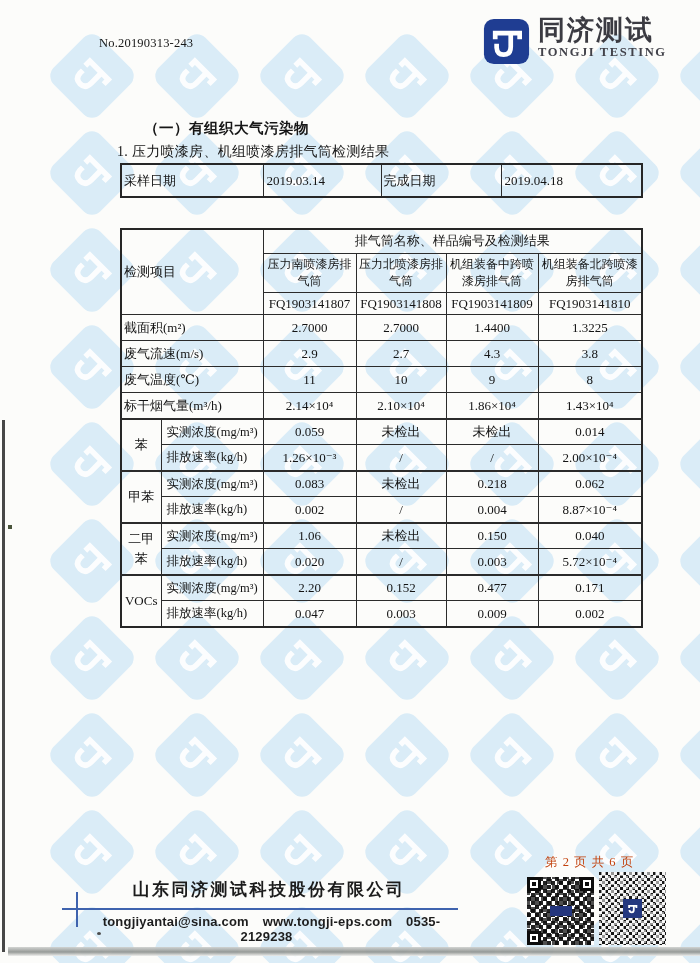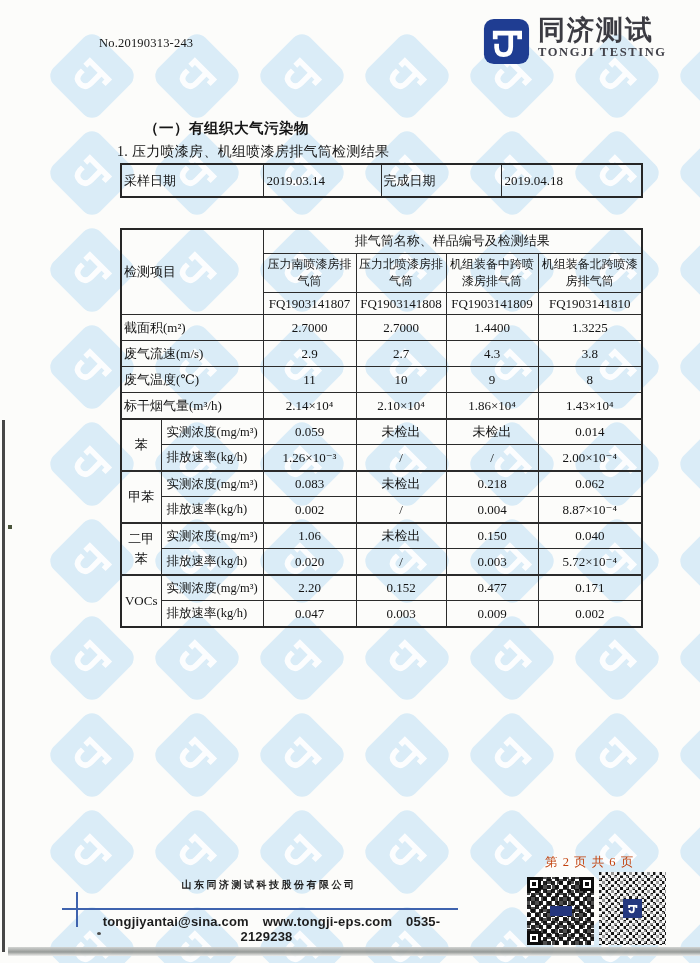--- a/index.html
+++ b/index.html
@@ -41,21 +41,21 @@
   .sub  { text-align:left; padding-left:5px; font-size:12.5px; }
   .c    { text-align:center; }
   .name { font-size:12px; line-height:1.45; padding:2px 2px; }
   .pname{ text-align:center; line-height:1.5; padding:0 2px; }
   .gs td{ border-top-width:2px; }
 
   
   .page-info { position:absolute; left:545px; top:854px; font-size:12.5px; color:#c2410c; letter-spacing:1px; }
   .company { position:absolute; left:78px; top:878px; width:382px; text-align:center;
              font-family:"Liberation Sans","DejaVu Sans",sans-serif; font-weight:700;
-             font-size:10px; letter-spacing:2.5px; color:#1b1b1b; }
+             font-size:17px; letter-spacing:2.5px; color:#1b1b1b; }
   .f-hline { position:absolute; left:62px; top:908px; width:396px; height:2px; background:#3f63ae; }
   .f-vtick { position:absolute; left:76px; top:892px; width:2px; height:35px; background:#3f63ae; }
   .contact { position:absolute; left:70px; top:914px; width:398px; text-align:center;
              font-family:"Liberation Sans","DejaVu Sans",sans-serif; font-weight:700;
              font-size:13px; color:#1d1d1d; letter-spacing:.2px; }
   .contact span { margin:0 5px; }
 
   
   .qr { position:absolute; }
   .qr-left { left:527px; top:877px; width:67px; height:68px; background-color:#fff;

